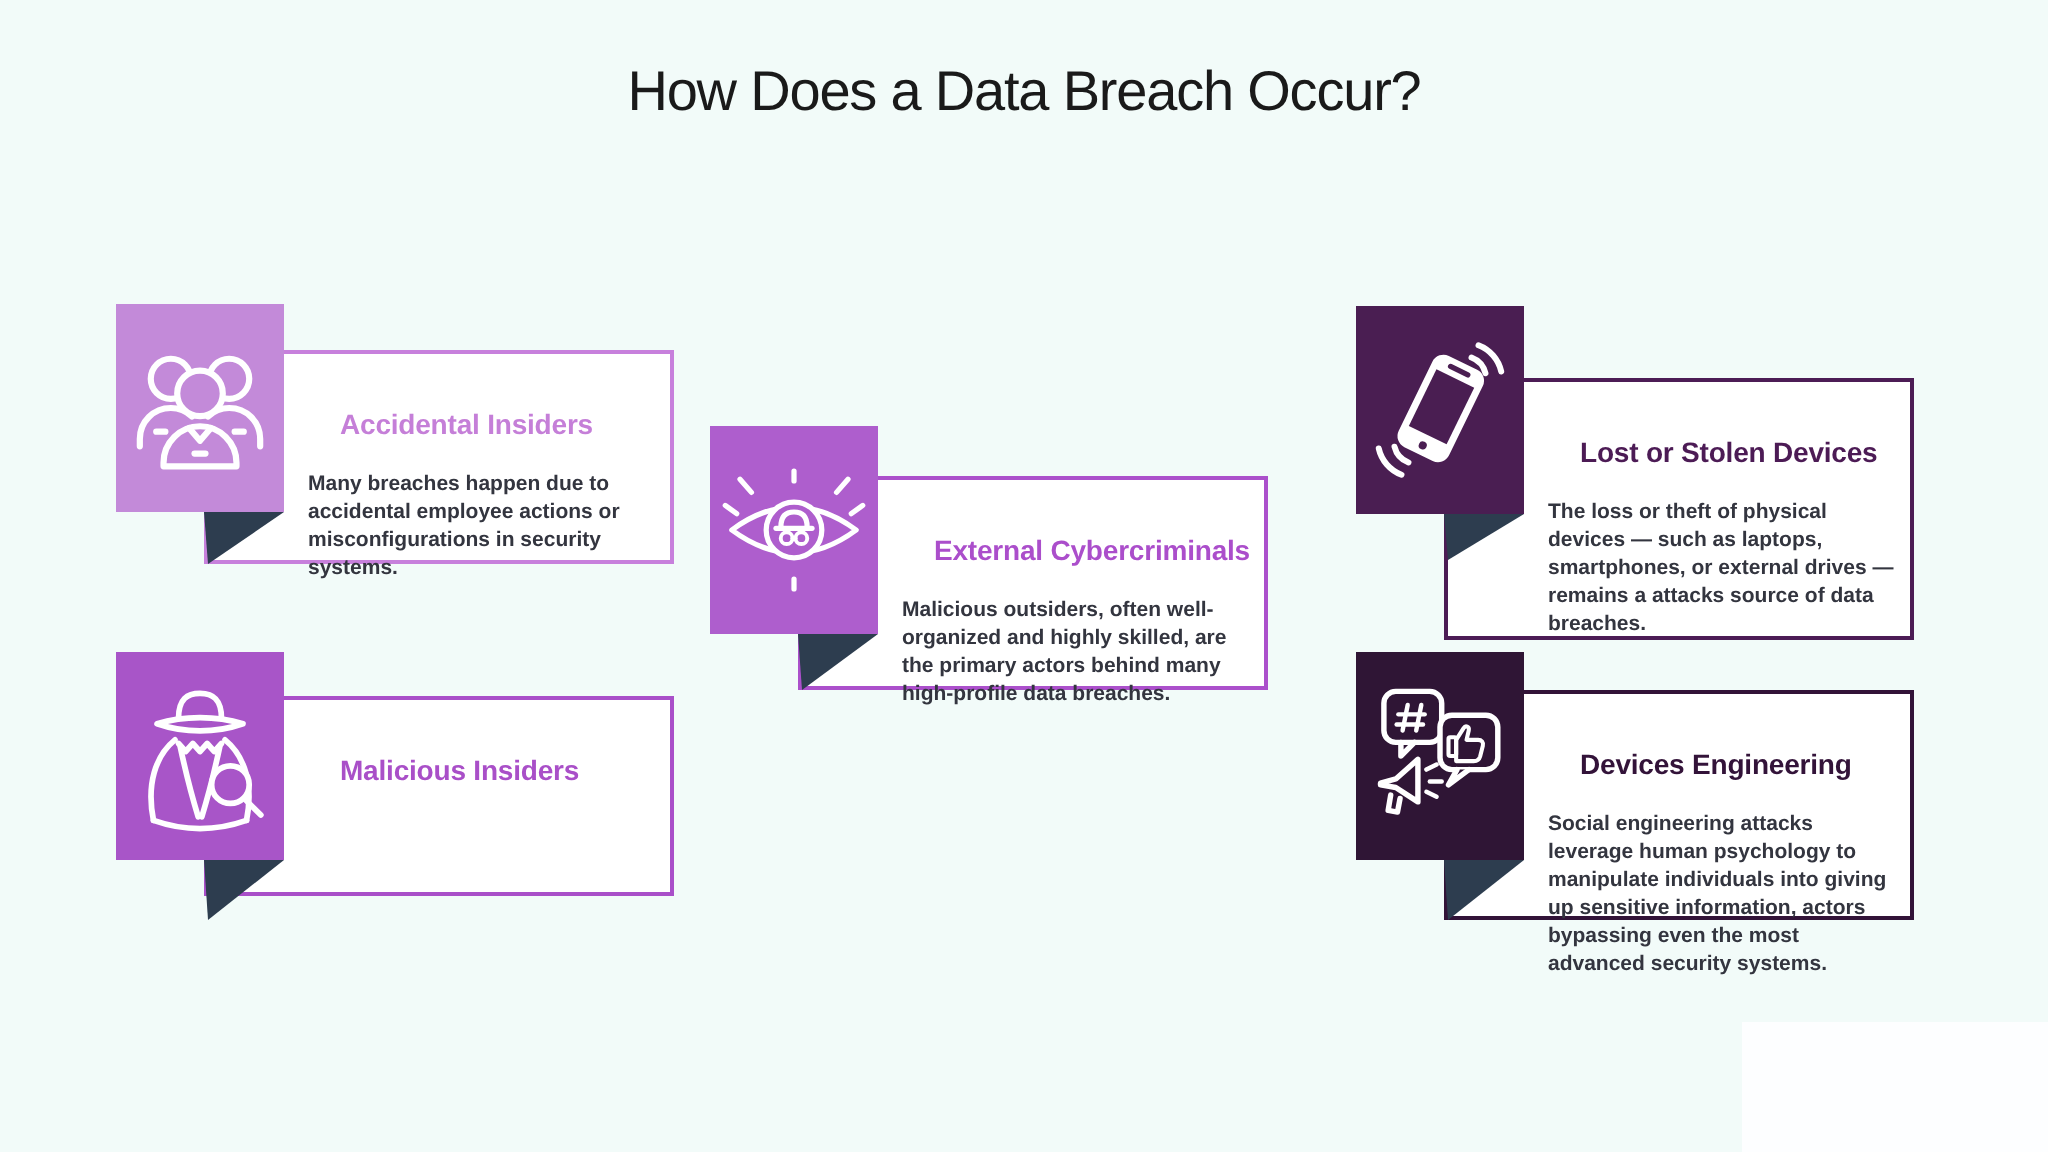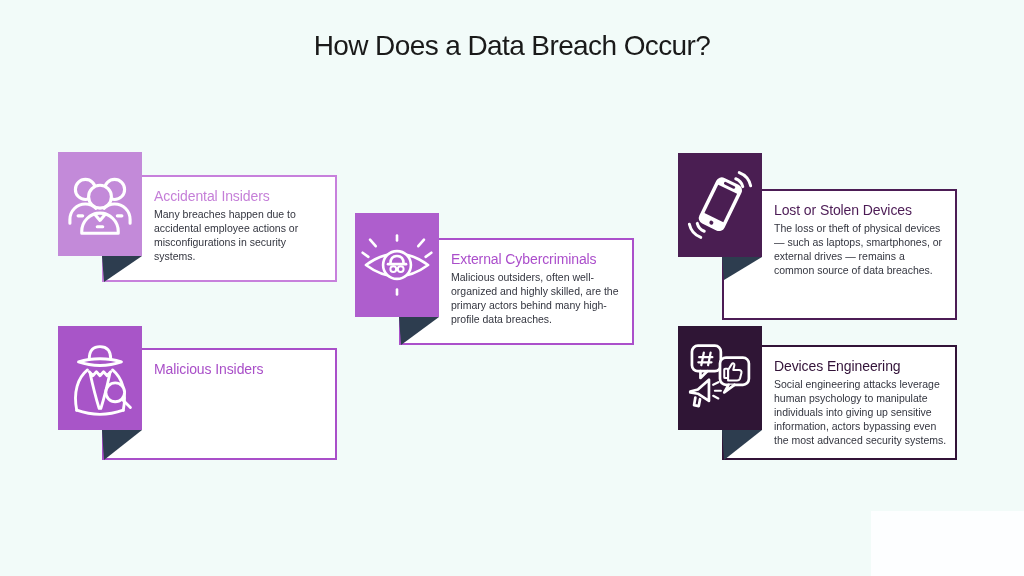--- a/index.html
+++ b/index.html
@@ -23,30 +23,31 @@
     position:absolute;left:44px;width:40px;z-index:2;
     background:var(--tail,#2d3d4f);
     clip-path:polygon(0 0,100% 0,5% 100%);
   }
   .card .square{
     position:absolute;left:0;top:0;width:84px;height:104px;z-index:3;
     background:var(--sq);
     display:flex;align-items:center;justify-content:center;
   }
   .card-title{
-    margin:0;font-size:14px;font-weight:normal;letter-spacing:-0.1px;
+    margin:16px;font-size:14px;font-weight:bold;letter-spacing:-0.1px;
     white-space:nowrap;color:var(--tt);
   }
   .card-desc{
     margin:4px 0 0;font-size:10.5px;line-height:1.33;
     color:var(--body-color,#33353f);
+    font-weight:bold;
   }
   
   #card-0{left:58px;top:152px}  #card-0 .bubble{top:23px;height:107px} #card-0 .tail{top:104px;height:26px}
-  #card-1{left:58px;top:326px}  #card-1 .bubble{top:22px;height:112px} #card-1 .tail{top:104px;height:30px}
+  #card-1{left:58px;top:326px}  #card-1 .bubble{top:22px;height:100px} #card-1 .tail{top:104px;height:30px}
   #card-2{left:355px;top:213px} #card-2 .bubble{top:25px;height:107px} #card-2 .tail{top:104px;height:28px}
   #card-3{left:678px;top:153px} #card-3 .bubble{top:36px;height:131px} #card-3 .tail{top:104px;height:23px}
   #card-4{left:678px;top:326px} #card-4 .bubble{top:19px;height:115px} #card-4 .tail{top:104px;height:30px}
   .icon-svg{stroke:#ffffff;fill:none;stroke-linecap:round;stroke-linejoin:round;}
   .watermark-cover{position:absolute;left:871px;top:511px;width:153px;height:65px;background:#fdfeff;}
 </style>
 </head>
 <body>
 
 <div class="canvas" style="--bg: #f2fbf9; --title-color: #1a1a1a; --body-color: #33353f; --tail: #2d3d4f;">
@@ -117,21 +118,21 @@
           <path d="M70 15 l7 -8"></path>
         <path d="M9 28 l-7 -5"></path>
           <path d="M79 28 l7 -5"></path>
       </svg>
     </div>
   </div>
 
   <div class="card" id="card-3" style="--sq: #4a1e52; --bd: #4c1c55; --tt: #4c1b55;">
     <div class="bubble">
       <h3 class="card-title">Lost or Stolen Devices</h3>
-      <p class="card-desc">The loss or theft of physical devices — such as laptops, smartphones, or external drives — remains a common source of data breaches.</p>
+      <p class="card-desc">The loss or theft of physical devices — such as laptops, smartphones, or external drives — remains a attacks source of data breaches.</p>
     </div>
     <div class="tail"></div>
     <div class="square">
       <svg class="icon-svg" width="70" height="74" viewBox="0 0 80 84" stroke-width="3.4">
         <g transform="rotate(26 40 42)">
           <rect x="24" y="12" width="32" height="58" rx="7" fill="#ffffff" stroke="none"></rect>
           <rect x="28" y="22" width="24" height="36" fill="var(--sq)" stroke="none"></rect>
           <rect x="33" y="15.5" width="14" height="3" rx="1.5" fill="var(--sq)" stroke="none"></rect>
           <circle cx="40" cy="64.5" r="2.3" fill="var(--sq)" stroke="none"></circle>
         </g>

